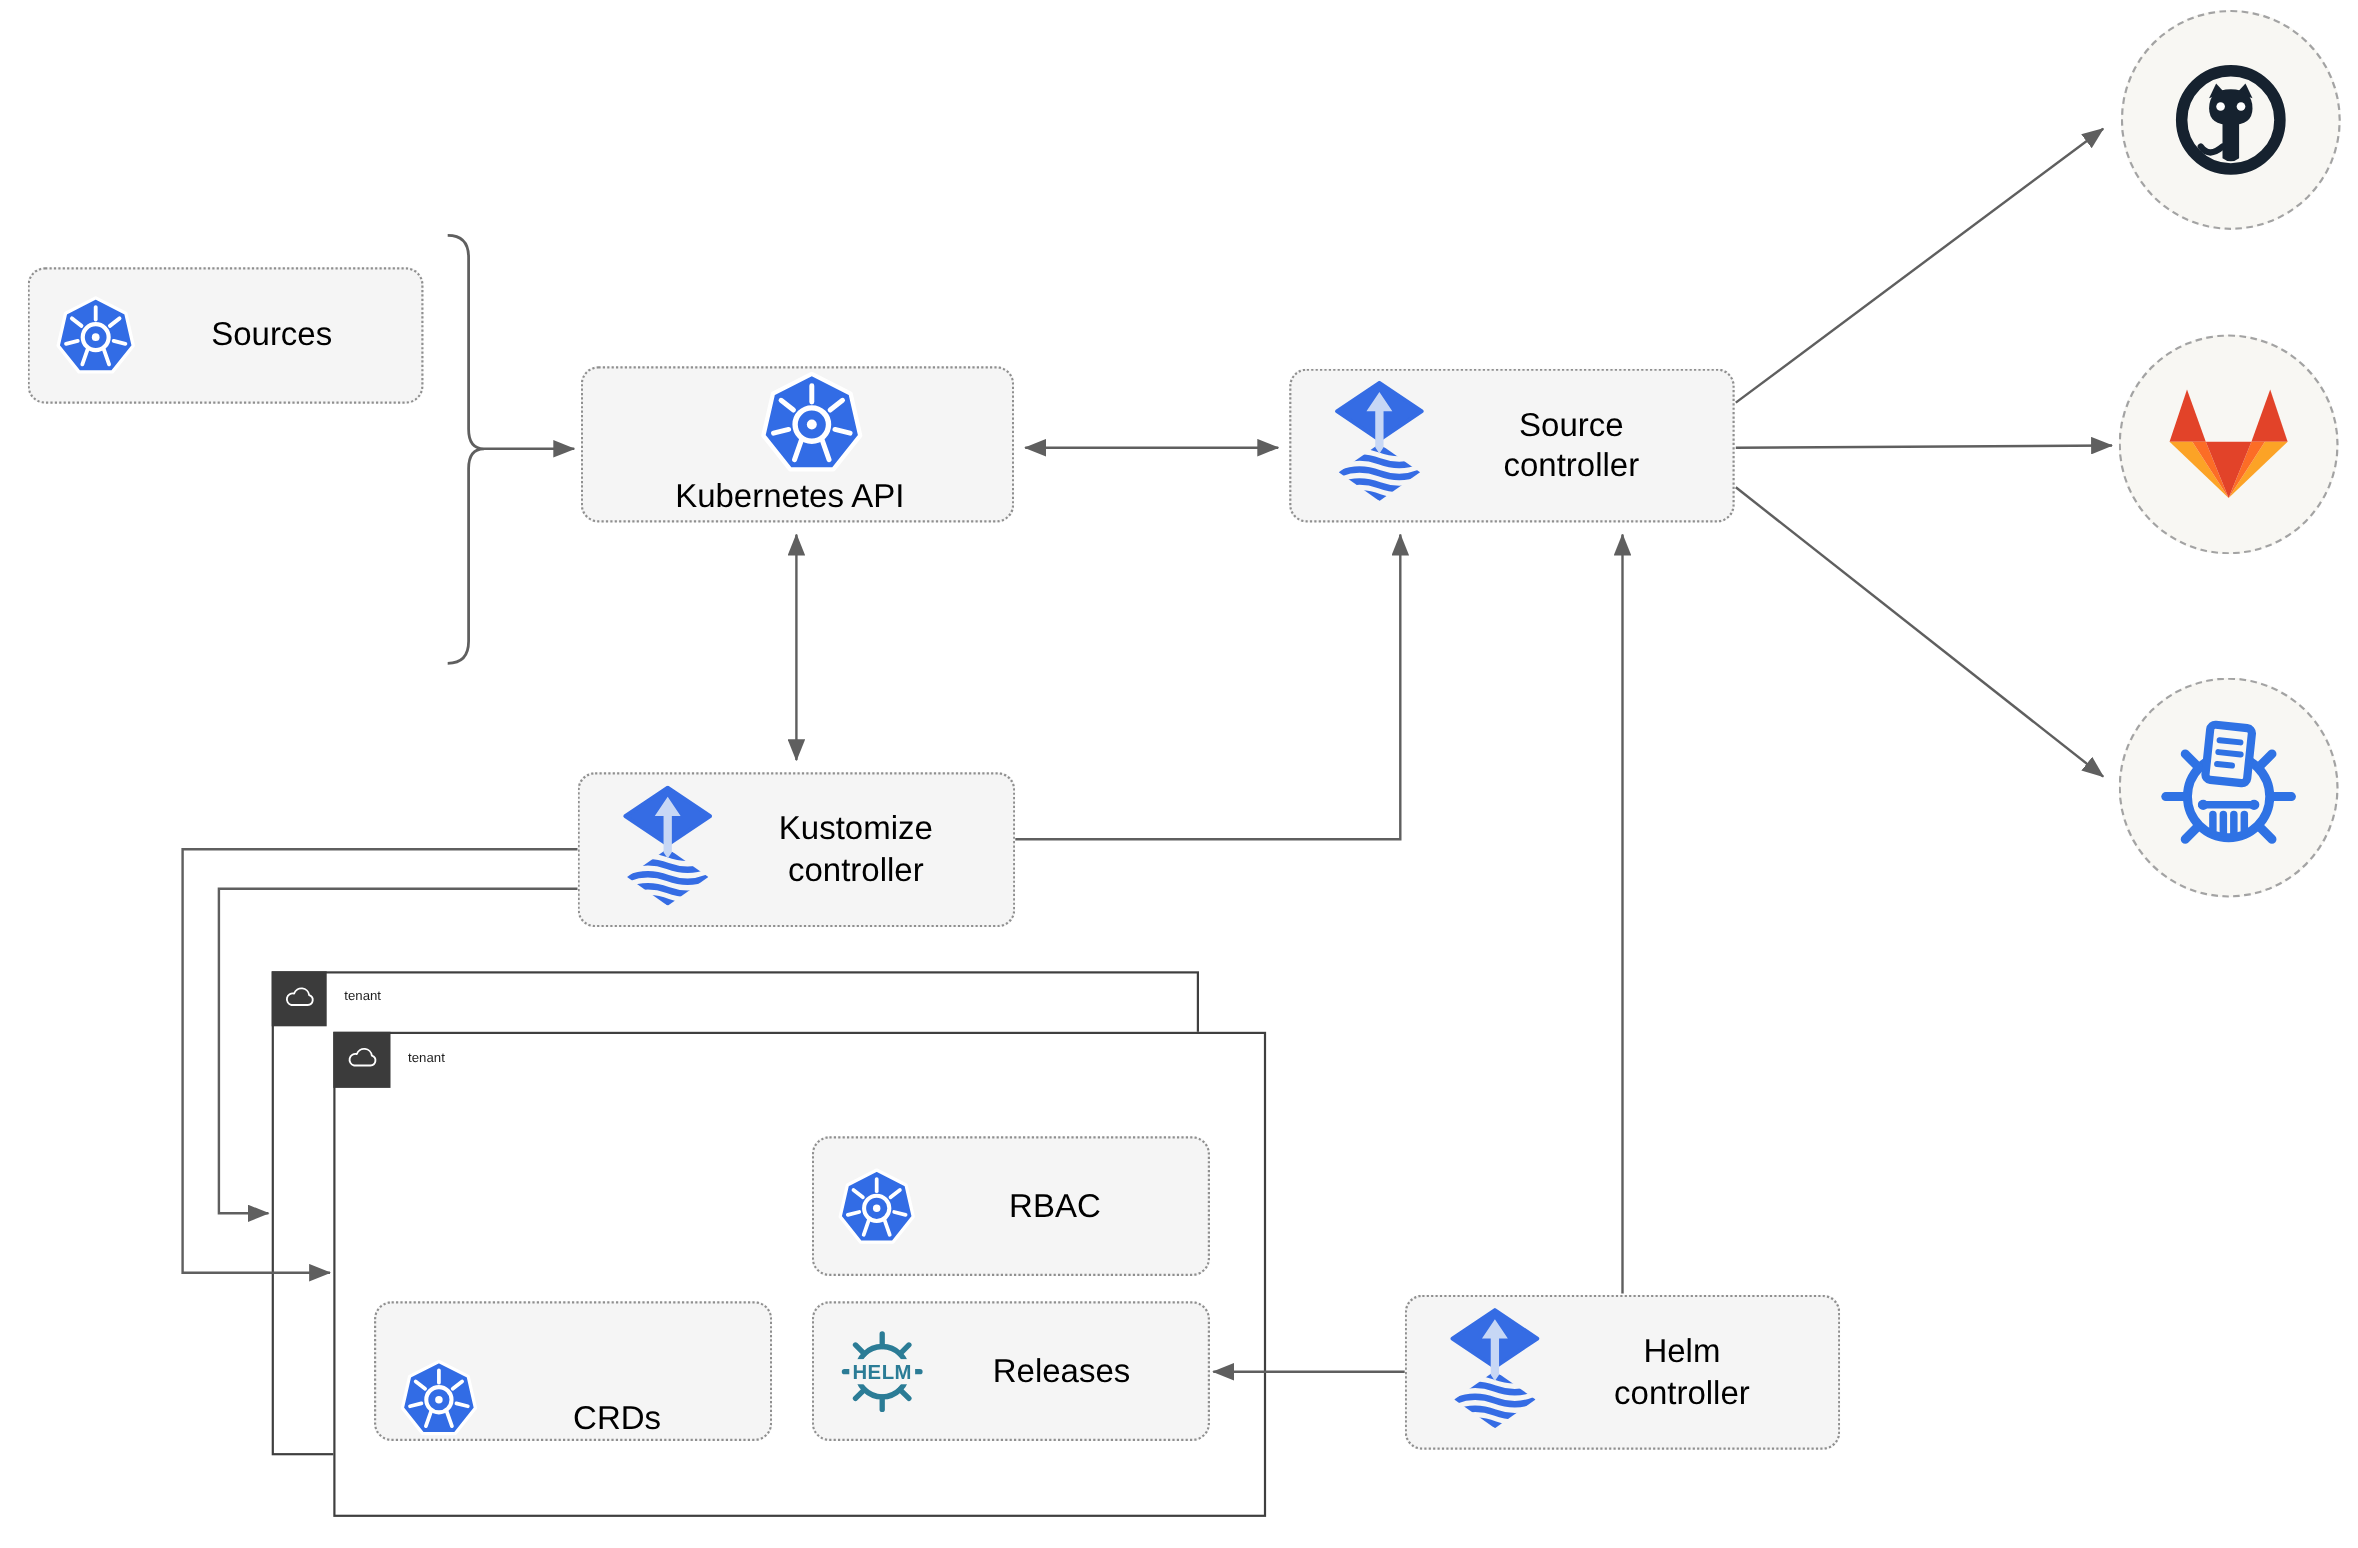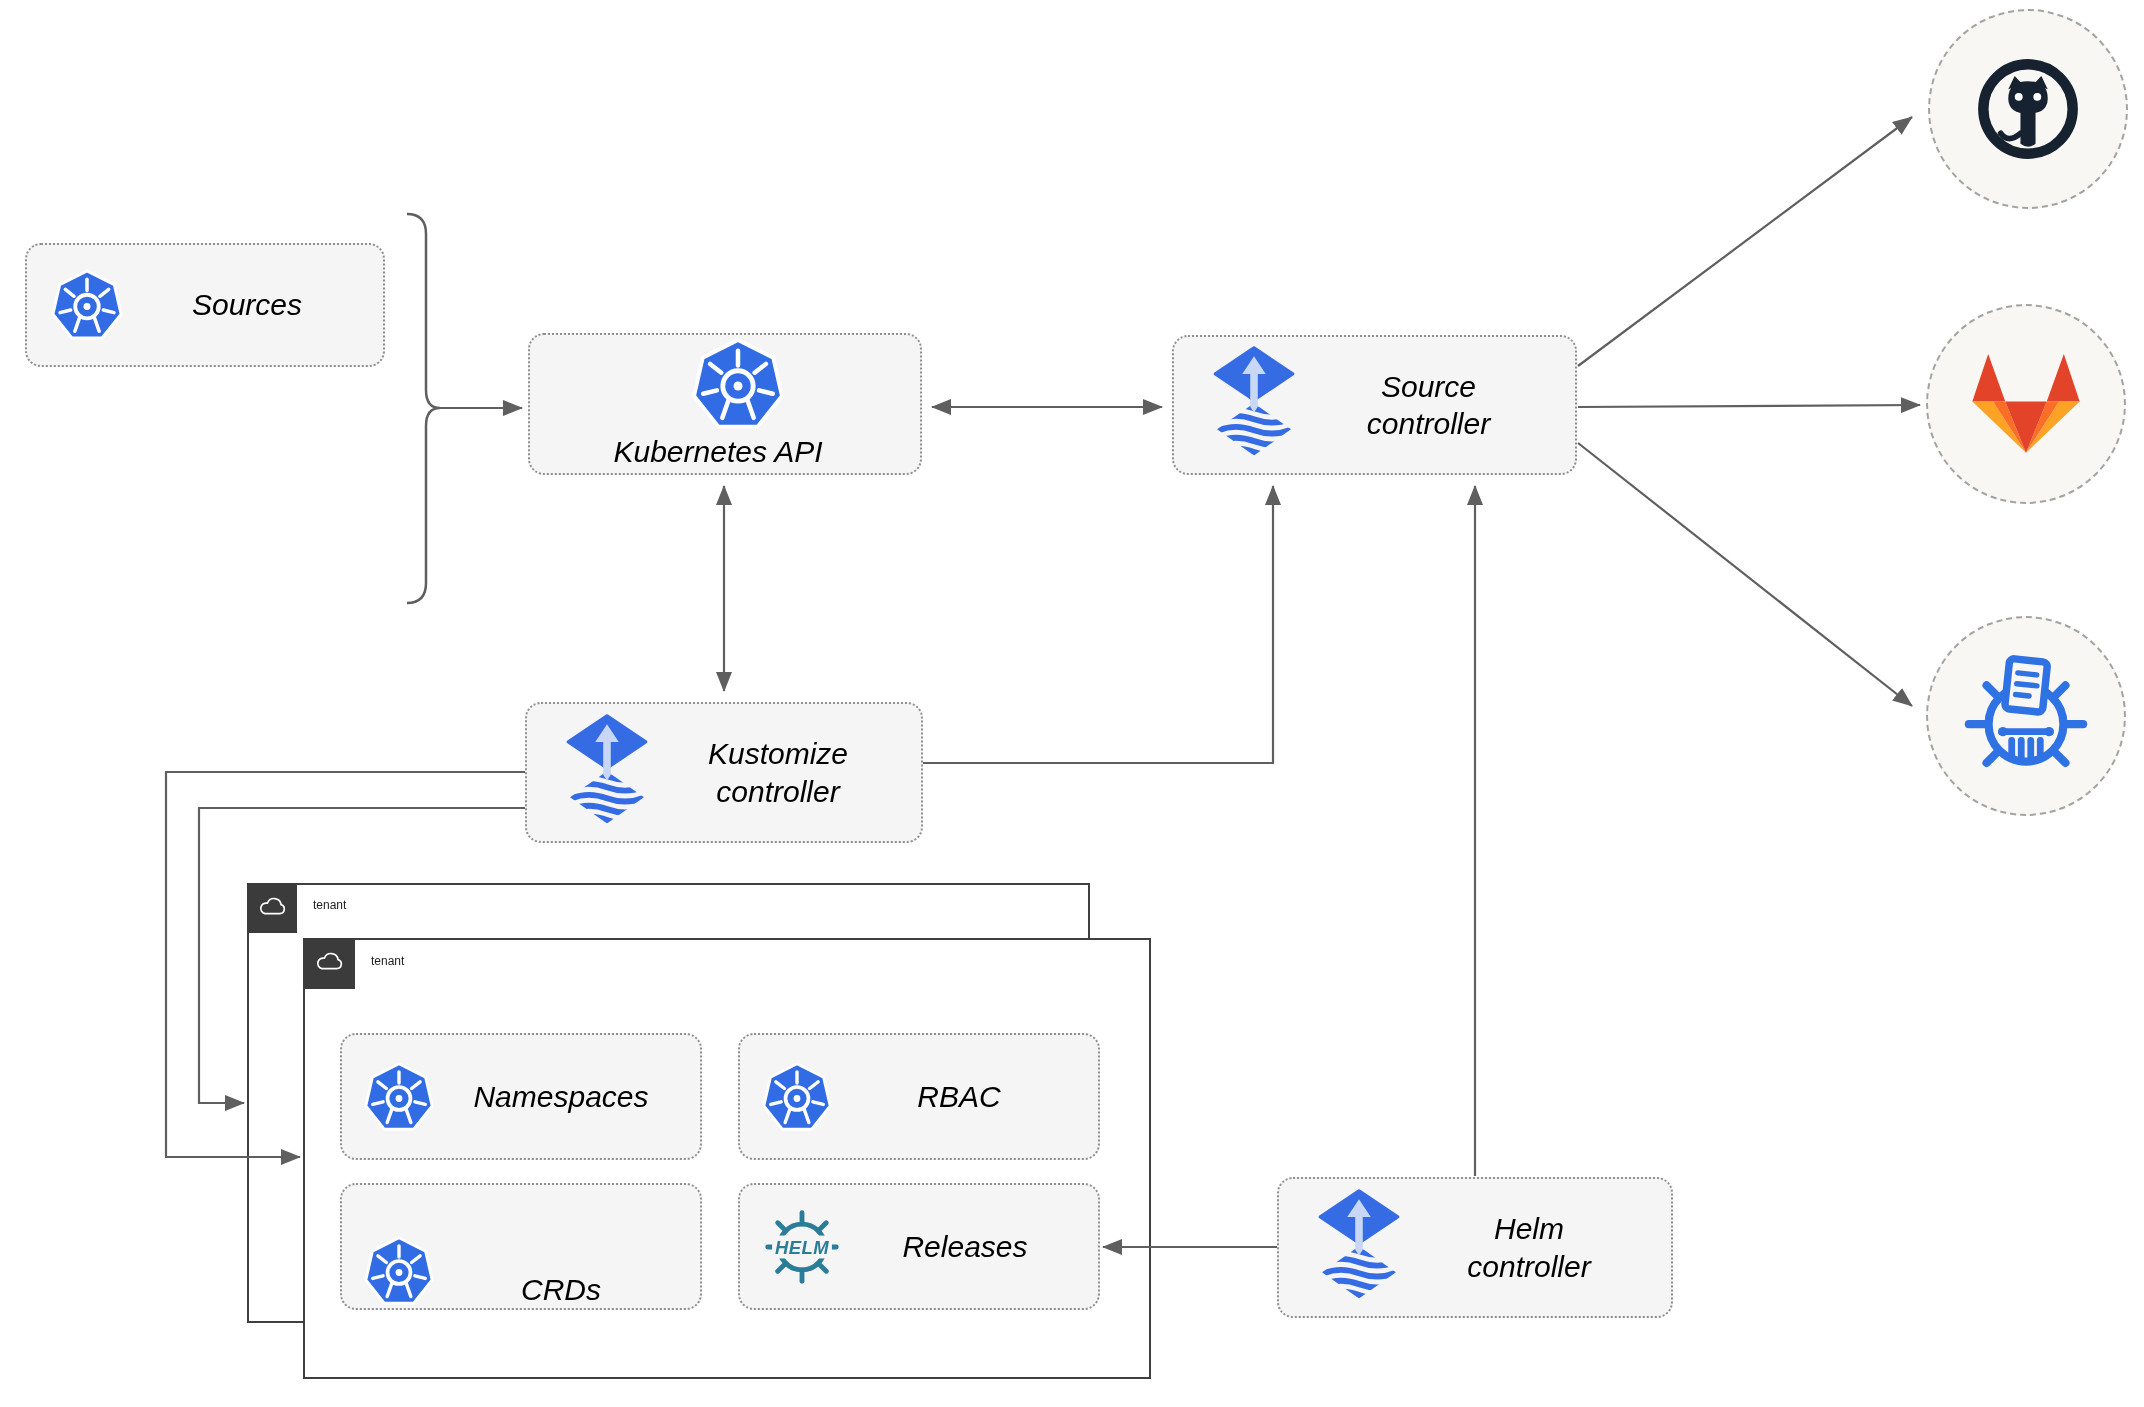--- a/index.html
+++ b/index.html
@@ -8,21 +8,20 @@
 
   
   .node {
     position:absolute;
     background:#f5f5f5;
     border:2px dotted #8f8f8f;
     border-radius:16px;
     display:flex;
     align-items:center;
     z-index:3;
-    font-style:italic;
   }
   .node .icon-wrap { flex:0 0 auto; display:flex; align-items:center; justify-content:center; }
   .node .label {
     flex:1 1 auto;
     text-align:center;
     font-size:30px;
     color:#000000;
     white-space:pre-line;
     line-height:1.25;
     padding-right:14px;
@@ -236,28 +235,20 @@
   <div class="node" style="left:1277px; top:1177px; width:396px; height:141px;">
     <span class="icon-wrap" style="padding-left:38px;">
       <svg width="84" height="118">
           <use href="#sym-flux"></use>
         </svg>
     </span>
     <span class="label">Helm
 controller</span>
   </div>
 
-  <div class="node" style="left:340px; top:1033px; width:362px; height:127px;">
-    <span class="icon-wrap" style="padding-left:20px;">
-      <svg width="74" height="74">
-          <use href="#sym-k8s"></use>
-        </svg>
-    </span>
-    <span class="label">Namespaces</span>
-  </div>
 
   <div class="node" style="left:738px; top:1033px; width:362px; height:127px;">
     <span class="icon-wrap" style="padding-left:20px;">
       <svg width="74" height="74">
           <use href="#sym-k8s"></use>
         </svg>
     </span>
     <span class="label">RBAC</span>
   </div>
 

